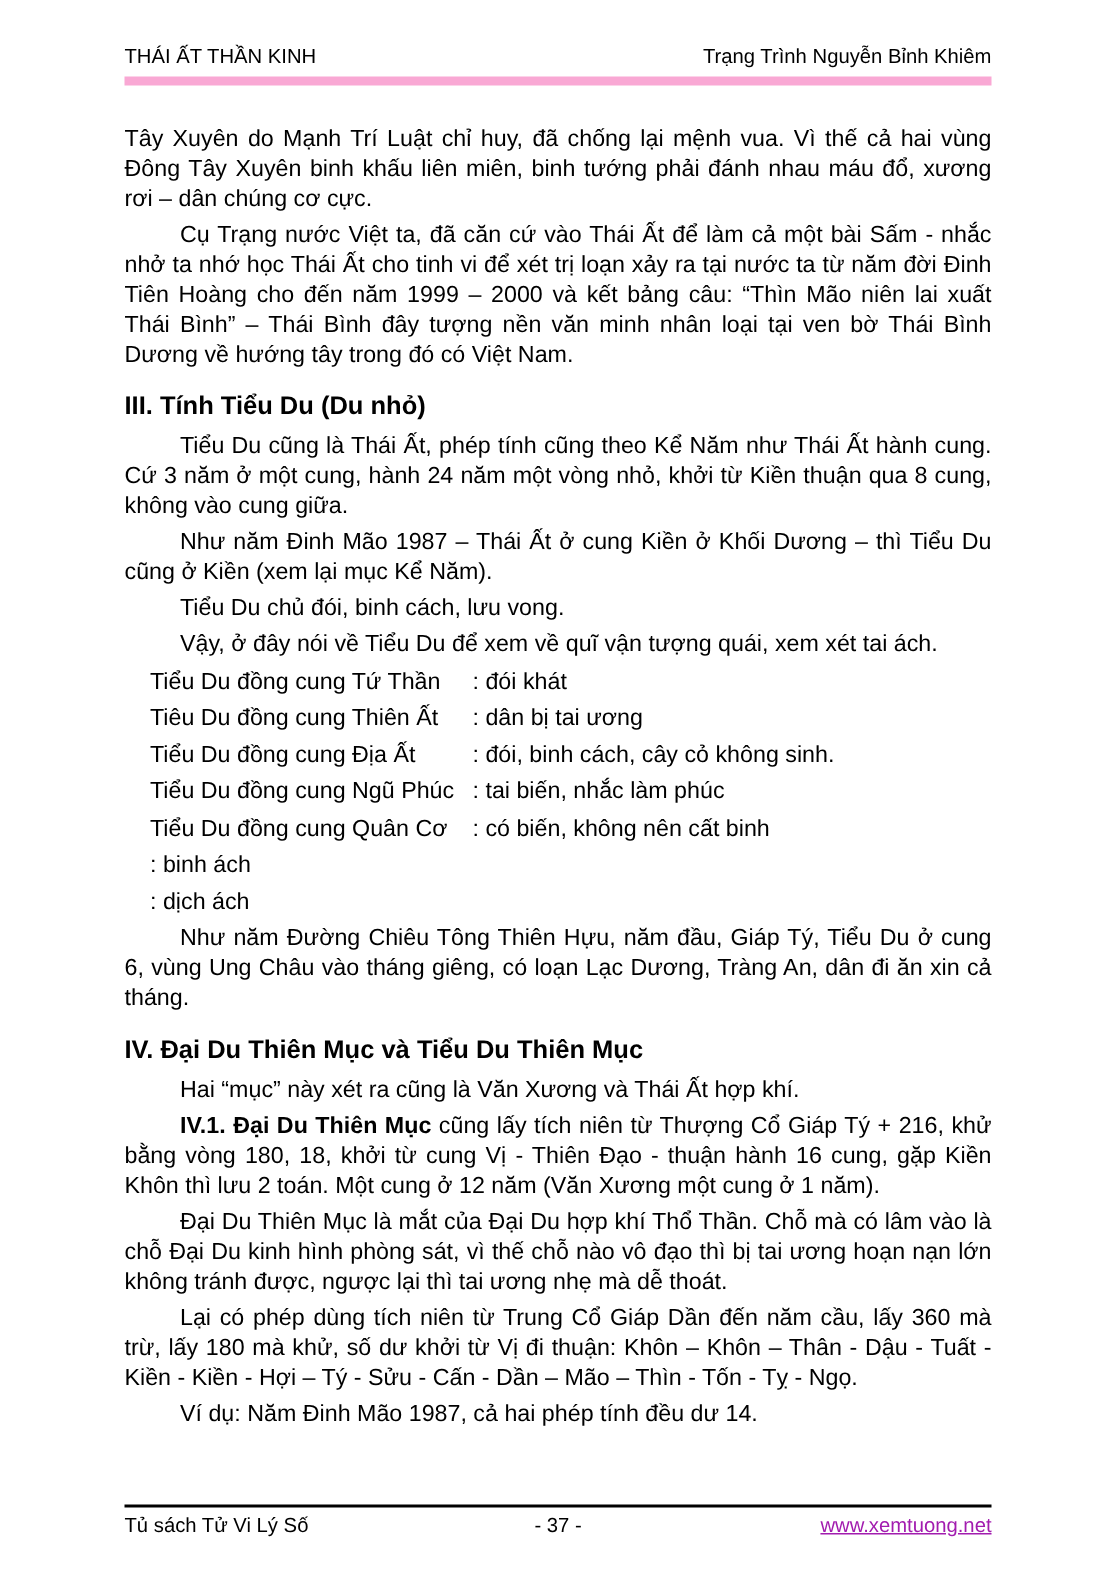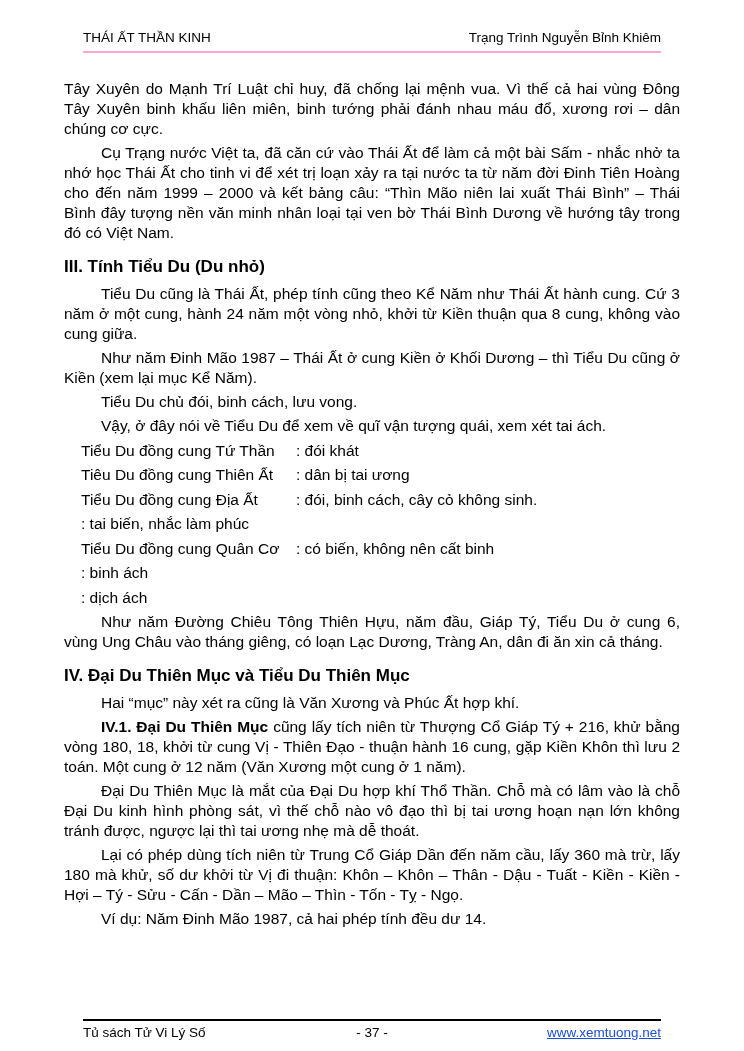--- a/index.html
+++ b/index.html
@@ -7,24 +7,24 @@
   body {
     width: 744px; height: 1051px;
     background: #ffffff; color: #000000;
     font-family: "Liberation Sans", sans-serif;
     position: relative; overflow: hidden;
   }
   .page-header {
     margin: 30px 83px 0 83px;
     display: flex; justify-content: space-between; align-items: flex-end;
     font-size: 13.5px; line-height: 16px;
-    border-bottom: 2px solid #f9a8d4;
+    border-bottom: 6px solid #f9a8d4;
     padding-bottom: 5px;
   }
-  .content { padding: 0 64px; }
+  .content { padding: 0 83px; }
   .body-para {
     margin: 4px 0 0 0;
     font-size: 15.5px; line-height: 20px;
     text-align: justify;
     text-indent: 37px;
   }
   .body-para.no-indent { text-indent: 0; }
   .body-para.first { margin-top: 26px; }
   .section-heading {
     font-size: 17px; font-weight: bold;
@@ -34,30 +34,30 @@
   .lead-bi { font-weight: bold; }
   .du-list { margin: 2px 0 0 17px; }
   .du-row {
     display: flex; align-items: baseline;
     font-size: 15.5px; line-height: 20px;
     margin-top: 4.5px;
   }
   .du-label { width: 215px; flex: 0 0 215px; }
   .du-value { flex: 1; }
   .page-footer {
-    position: absolute; left: 83px; right: 83px; bottom: 10px;
+    position: absolute; left: 83px; right: 83px; bottom: 26px;
     border-top: 2px solid #000;
     padding-top: 4px;
     display: flex; justify-content: space-between; align-items: baseline;
     font-size: 13.5px; line-height: 16px;
   }
   .footer-left  { flex: 1; text-align: left; }
   .footer-center{ flex: 1; text-align: center; }
   .footer-right { flex: 1; text-align: right; }
-  .footer-link { text-decoration: underline; color: #1d4ed8; cursor: pointer; }
+  .footer-link { text-decoration: underline; color: #a21caf; cursor: pointer; }
 </style>
 </head>
 <body>
 
 <div>
 
   <div class="page-header">
     <span>THÁI ẤT THẦN KINH</span>
     <span>Trạng Trình Nguyễn Bỉnh Khiêm</span>
   </div>
@@ -81,39 +81,40 @@
       </div>
       <div class="du-row">
         <span class="du-label">Tiêu Du đồng cung Thiên Ất</span>
         <span class="du-value">: dân bị tai ương</span>
       </div>
       <div class="du-row">
         <span class="du-label">Tiểu Du đồng cung Địa Ất</span>
         <span class="du-value">: đói, binh cách, cây cỏ không sinh.</span>
       </div>
       <div class="du-row">
+        <span class="du-label">Tiểu Du đồng cung Ngũ Phúc</span>
         <span class="du-value">: tai biến, nhắc làm phúc</span>
       </div>
       <div class="du-row">
         <span class="du-label">Tiểu Du đồng cung Quân Cơ</span>
         <span class="du-value">: có biến, không nên cất binh</span>
       </div>
       <div class="du-row">
         <span class="du-value">: binh ách</span>
       </div>
       <div class="du-row">
         <span class="du-value">: dịch ách</span>
       </div>
     </div>
 
     <p class="body-para">Như năm Đường Chiêu Tông Thiên Hựu, năm đầu, Giáp Tý, Tiểu Du ở cung 6, vùng Ung Châu vào tháng giêng, có loạn Lạc Dương, Tràng An, dân đi ăn xin cả tháng.</p>
 
     <h2 class="section-heading">IV. Đại Du Thiên Mục và Tiểu Du Thiên Mục</h2>
 
-    <p class="body-para">Hai “mục” này xét ra cũng là Văn Xương và Phúc Ất hợp khí.</p>
+    <p class="body-para">Hai “mục” này xét ra cũng là Văn Xương và Thái Ất hợp khí.</p>
     <p class="body-para"><span class="lead-bi">IV.1. Đại Du Thiên Mục</span><span> cũng lấy tích niên từ Thượng Cổ Giáp Tý + 216, khử bằng vòng 180, 18, khởi từ cung Vị - Thiên Đạo - thuận hành 16 cung, gặp Kiền Khôn thì lưu 2 toán. Một cung ở 12 năm (Văn Xương một cung ở 1 năm).</span></p>
     <p class="body-para">Đại Du Thiên Mục là mắt của Đại Du hợp khí Thổ Thần. Chỗ mà có lâm vào là chỗ Đại Du kinh hình phòng sát, vì thế chỗ nào vô đạo thì bị tai ương hoạn nạn lớn không tránh được, ngược lại thì tai ương nhẹ mà dễ thoát.</p>
     <p class="body-para">Lại có phép dùng tích niên từ Trung Cổ Giáp Dần đến năm cầu, lấy 360 mà trừ, lấy 180 mà khử, số dư khởi từ Vị đi thuận: Khôn – Khôn – Thân - Dậu - Tuất - Kiền - Kiền - Hợi – Tý - Sửu - Cấn - Dần – Mão – Thìn - Tốn - Tỵ - Ngọ.</p>
     <p class="body-para">Ví dụ: Năm Đinh Mão 1987, cả hai phép tính đều dư 14.</p>
 
   </div>
 
   <div class="page-footer">
     <span class="footer-left">Tủ sách Tử Vi Lý Số</span>
     <span class="footer-center">- 37 -</span>

